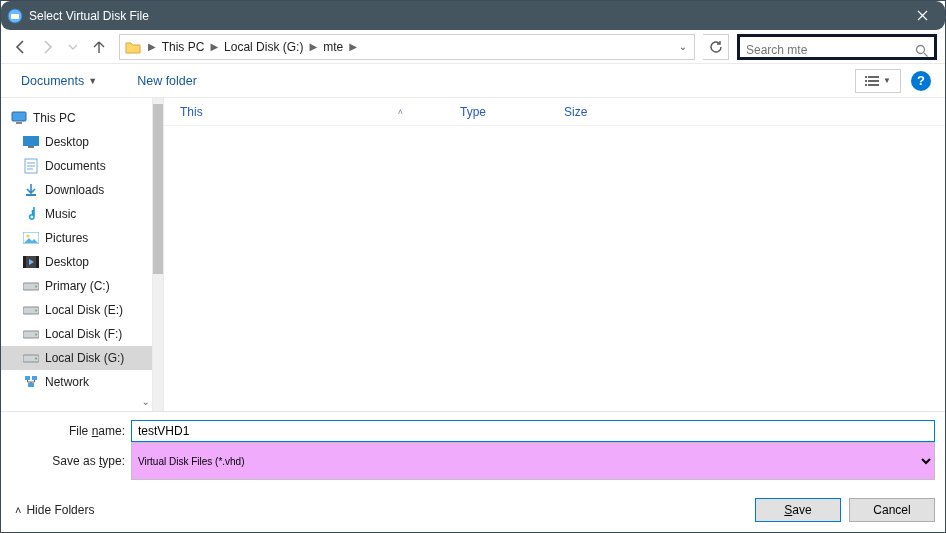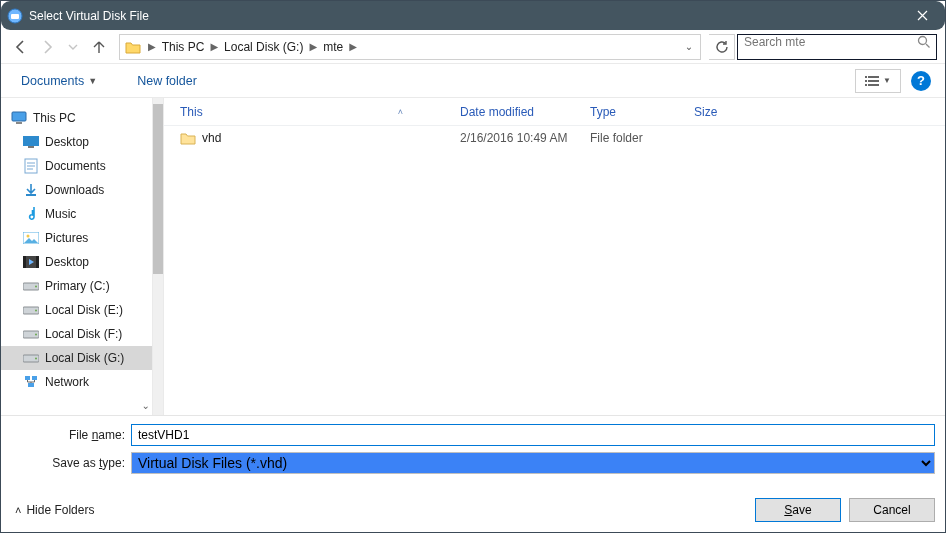--- a/index.html
+++ b/index.html
@@ -14,21 +14,21 @@
   .navrow { height: 34px; display: flex; align-items: center; padding: 4px 8px; gap: 2px; border-bottom: 1px solid #eaeaea; }
   .navbtn { width: 24px; height: 24px; display: flex; align-items: center; justify-content: center; color: #555; border-radius: 2px; }
   .navbtn.disabled { color: #c5c5c5; }
   .addressbar { flex: 1; height: 26px; border: 1px solid #d0d0d0; margin: 0 6px; display: flex; align-items: center; padding: 0 2px 0 4px; font-size: 12px; color: #222; }
   .addressbar .folder-ic { width: 18px; height: 18px; margin-right: 4px; display:inline-flex; align-items:center; justify-content:center;}
   .addressbar .crumb { padding: 2px 4px; cursor: pointer; }
   .addressbar .chev { color: #666; padding: 0 2px; font-size: 10px; }
   .addressbar .spacer { flex: 1; }
   .addressbar .drop { width: 18px; text-align:center; color:#555; font-size:10px; }
   .refreshbtn { width: 26px; height: 26px; border: 1px solid #d0d0d0; border-left: none; display:flex; align-items:center; justify-content:center; color:#555; font-size:13px; }
-  .searchbox { width: 200px; height: 26px; border: 1px solid #0f172a; display:flex; align-items:flex-start; padding: 0 6px; color: #888; font-size: 12px; }
+  .searchbox { width: 200px; height: 26px; border: 3px solid #0f172a; margin-left: 6px; display:flex; align-items:flex-end; padding: 0 6px; color: #888; font-size: 12px; }
   .searchbox input { border:none; outline:none; flex:1; font-size:12px; color:#555; background:transparent; }
   .searchbox .sicon { color:#777; }
   
   .toolbar { height: 34px; display:flex; align-items:center; padding: 0 14px; font-size: 12.5px; color: #1a4aa0; border-bottom: 1px solid #eaeaea; }
   .toolbar .tbtn { padding: 4px 6px; display:flex; align-items:center; gap:4px; cursor:pointer; color:#15569c; }
   .toolbar .tgap { width: 28px; }
   .toolbar .tspacer { flex:1; }
   .toolbar .viewbtn { width: 46px; height:24px; border:1px solid #d0d0d0; display:flex; align-items:center; justify-content:center; color:#555; margin-right:10px; cursor:pointer; gap:4px; font-size:11px;}
   .toolbar .helpbtn { width:20px; height:20px; border-radius:50%; background:#0078d7; color:#fff; display:flex; align-items:center; justify-content:center; font-size:13px; font-weight:bold; cursor:pointer;}
   
@@ -51,26 +51,26 @@
   .col-size { width: 90px; }
   .col .sortglyph { font-size:9px; color:#6b8bbd; }
   .filerow { height: 24px; display:flex; align-items:center; font-size:12px; color:#222; padding-left: 8px;}
   .filerow .cell { padding: 0 8px; }
   .filerow .c-name { width:280px; display:flex; align-items:center; gap:6px; }
   .filerow .c-date { width:130px; color:#555; }
   .filerow .c-type { width:104px; color:#555; }
   .filerow .c-size { width:90px; color:#555; }
   
   .bottom { border-top: 1px solid #e5e5e5; padding: 8px 10px 10px 10px; background:#fff; }
-  .formrow { display:flex; align-items:center; margin-bottom: 6px; }
+  .formrow { display:flex; align-items:center; margin-bottom: 0; }
   .formrow .lbl { width: 120px; text-align:right; font-size:12px; color:#222; padding-right:6px;}
   .formrow .lbl u { text-decoration: underline; }
   .formrow .control { flex:1; }
   .formrow input[type=text] { width:100%; height:22px; border:1px solid #0078d7; padding:0 6px; font-size:12px; outline:none; }
-  .formrow select { width:100%; height:22px; border:1px solid #bfbfbf; padding:0 2px; font-size:14px; background:#3b82f6; }
+  .formrow select { width:100%; height:38px; border:1px solid #bfbfbf; padding:0 2px; font-size:10px; background:#f0abfc; }
   .actions { display:flex; align-items:center; padding-top: 18px; }
   .hidefolders { display:flex; align-items:center; gap:5px; font-size:12px; color:#222; cursor:pointer; padding-left:4px;}
   .actions .spacer { flex:1; }
   .btn { width: 86px; height: 24px; font-size:12px; border:1px solid #adadad; background:#e1e1e1; cursor:pointer; margin-left:8px; }
   .btn.primary { border:1.5px solid #0078d7; background:#e1e1e1; }
   .btn u { text-decoration: underline; }
   
   svg { display:block; }
 </style>
 </head>
@@ -295,45 +295,27 @@
     <div class="scrollgutter">
       <div class="sthumb"></div>
     </div>
 
     <div class="filepane">
       <div class="colheaders">
         <div class="col col-name">
           <span>This</span>
           <span class="sortglyph" style="margin-left:auto;padding-right:40px;">˄</span>
         </div>
-        <div class="col col-date">
-            <span>Date modified</span>
-          </div>
         <div class="col col-type">
             <span>Type</span>
           </div>
         <div class="col col-size">
             <span>Size</span>
           </div>
       </div>
-      <div id="filerows">
-          <div class="filerow">
-            <div class="cell c-name">
-              <span>
-                <svg width="16" height="13" viewBox="0 0 16 13">
-                  <path d="M1 2h5l1.5 2H15v8H1z" fill="#ffe39b" stroke="#d9b255"></path>
-                </svg>
-              </span>
-              <span>vhd</span>
-            </div>
-            <div class="cell c-date">2/16/2016 10:49 AM</div>
-            <div class="cell c-type">File folder</div>
-            <div class="cell c-size"></div>
-          </div>
-        </div>
     </div>
   </div>
 
   <div class="bottom">
     <div class="formrow">
       <div class="lbl">
         <span>File </span><u>n</u><span>ame:</span>
       </div>
       <div class="control">
         <input type="text" value="testVHD1" style="">

